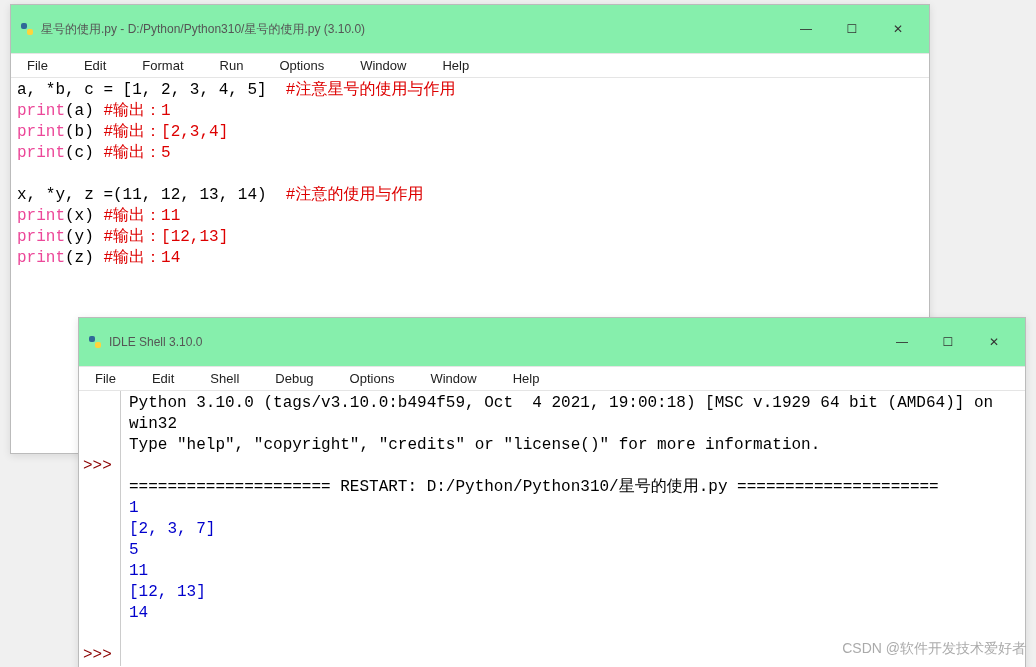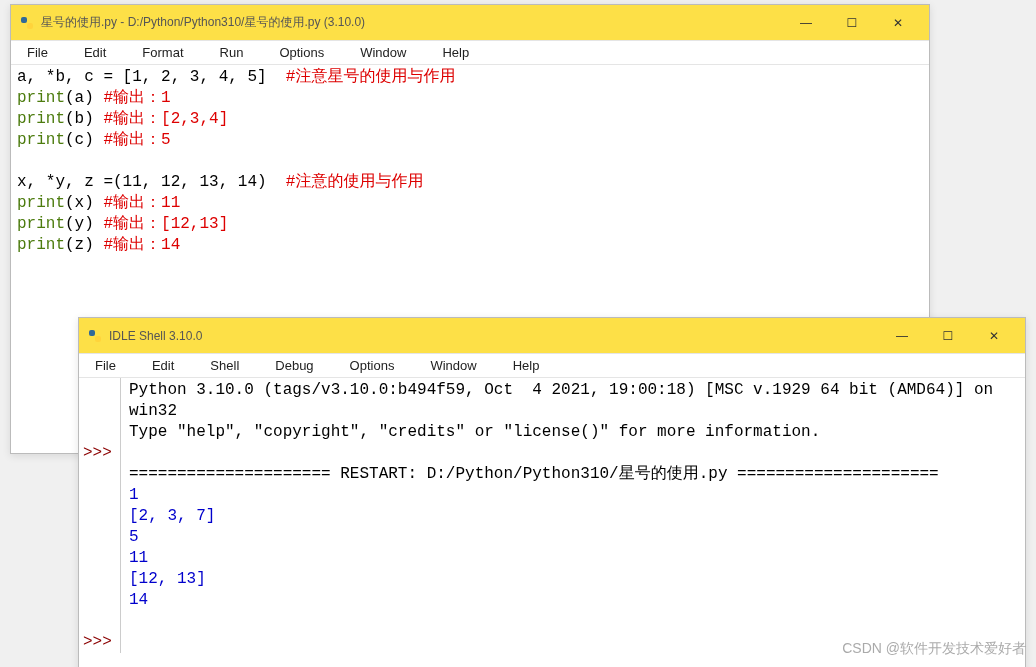--- a/index.html
+++ b/index.html
@@ -23,25 +23,25 @@
       width: 920px;
       height: 450px;
     }
     .shell-window {
       left: 78px;
       top: 317px;
       width: 948px;
       height: 358px;
     }
     .titlebar {
-      height: 36px;
+      height: 49px;
       display: flex;
       align-items: center;
       padding: 0 8px;
-      background: #fde047;
+      background: #86efac;
       border-bottom: 1px solid #e5e5e5;
     }
     .title-icon {
       width: 16px;
       height: 16px;
       margin-right: 6px;
       display: inline-block;
     }
     .title-text {
       font-size: 12px;
@@ -76,21 +76,21 @@
       cursor: pointer;
     }
     .code-area {
       font-family: "Consolas", "Courier New", monospace;
       font-size: 16px;
       line-height: 21px;
       padding: 2px 6px;
       white-space: pre;
       overflow: hidden;
     }
-    .builtin { color: #4d7c0f; }
+    .builtin { color: #ec4899; }
     .comment { color: #dd0000; margin-top: 30px; }
     .name { color: #000000; }
     .prompt { color: #8b0000; }
     .out-blue { color: #0000cc; }
     .shell-text { color: #000000; }
     .shell-body {
       display: flex;
       font-family: "Consolas", "Courier New", monospace;
       font-size: 16px;
       line-height: 21px;

